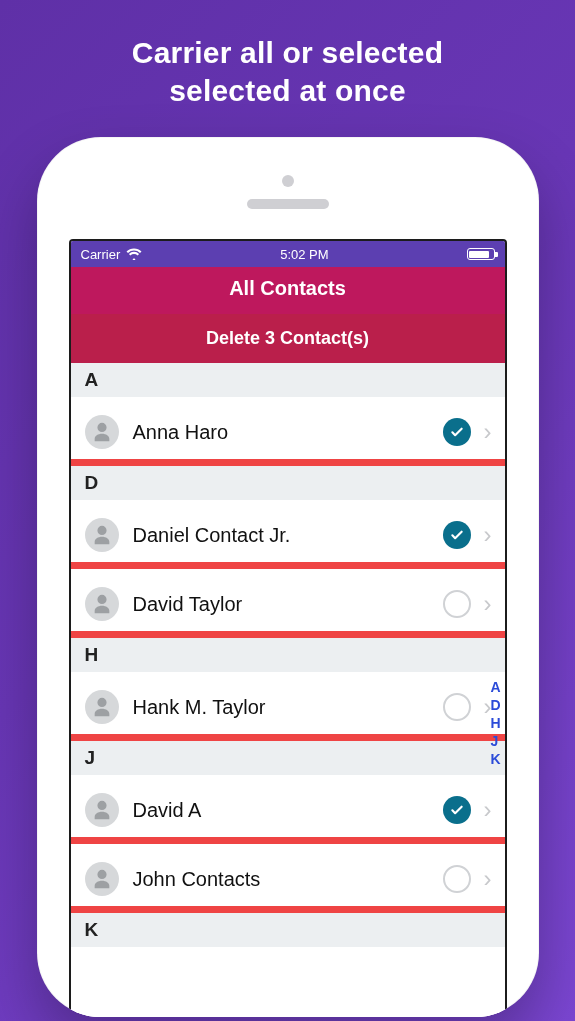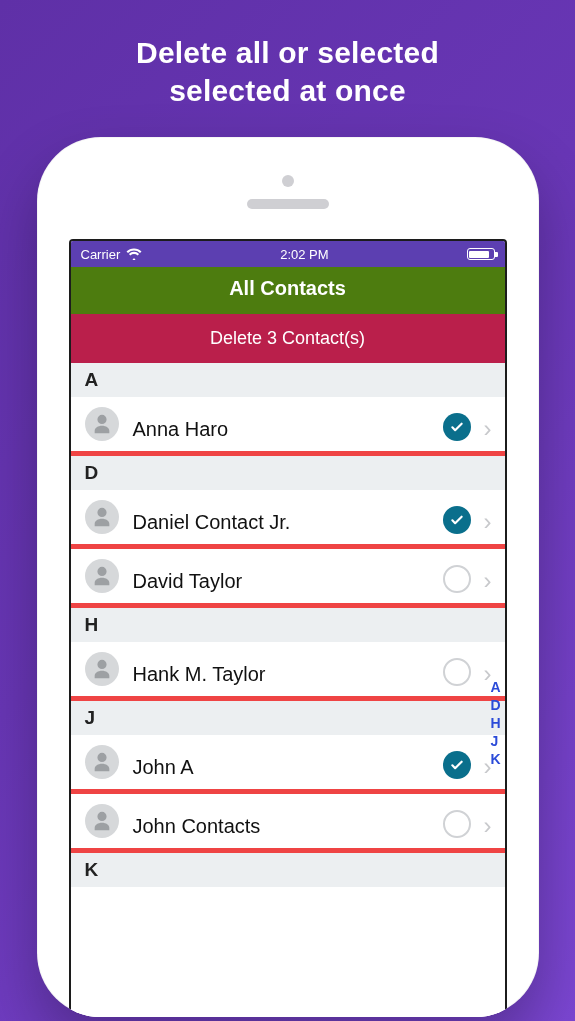--- a/index.html
+++ b/index.html
@@ -37,69 +37,69 @@
   
   .status-bar { height: 26px; background:#5c3fb1; color:#fff; display:flex; align-items:center; justify-content:space-between; padding:0 10px; font-size:13px; }
   .sb-left { display:flex; align-items:center; gap:6px; }
   .sb-right { display:flex; align-items:center; gap:5px; }
   .wifi svg { display:block; }
   .battery { width:28px; height:12px; border:1.5px solid #fff; border-radius:3px; position:relative; }
   .battery::after { content:""; position:absolute; right:-4px; top:3px; width:2.5px; height:5px; background:#fff; border-radius:0 1px 1px 0; }
   .battery .fill { position:absolute; left:1.5px; top:1.5px; bottom:1.5px; width:20px; background:#fff; border-radius:1px; }
 
   
-  .nav-bar { background:#4d7c0f; color:#fff; text-align:center; font-size:20px; font-weight:600; padding:10px 0 14px; }
+  .nav-bar { background:#be185d; color:#fff; text-align:center; font-size:20px; font-weight:600; padding:10px 0 14px; }
 
   
-  .delete-bar { background:#ba1f4b; color:#fff; text-align:center; font-size:18px; font-weight:400; padding:14px 0; cursor:pointer; }
+  .delete-bar { background:#ba1f4b; color:#fff; text-align:center; font-size:18px; font-weight:700; padding:14px 0; cursor:pointer; }
 
   
   .list { flex:1; overflow:hidden; position:relative; background:#fff; }
   .section-header { background:#eceff1; color:#222; font-weight:700; font-size:19px; padding:6px 14px; }
   .row {
-    display:flex; align-items:flex-end;
-    padding:10px 8px 10px 14px;
-    border-bottom:5px solid #ef4444;
+    display:flex; align-items:center;
+    padding:18px 8px 10px 14px;
+    border-bottom:7px solid #ef4444;
     position:relative;
   }
   .avatar { width:34px; height:34px; border-radius:50%; background:#d6d8da; display:flex; align-items:center; justify-content:center; flex-shrink:0; margin-right:14px; }
   .avatar svg { display:block; }
   .name { flex:1; font-size:20px; color:#111; }
   .indicator { width:28px; height:28px; border-radius:50%; display:flex; align-items:center; justify-content:center; margin-right:12px; }
   .indicator.checked { background:#0a6f8c; }
   .indicator.unchecked { border:2px solid #d0d2d5; }
   .chev { color:#c8c9cc; font-size:24px; line-height:1; width:14px; text-align:center; padding-right:4px; }
 
   
   .index-strip { position:absolute; right:4px; top:50%; transform:translateY(-12%); display:flex; flex-direction:column; gap:2px; color:#2b4bd8; font-size:14px; font-weight:600; }
 </style>
 </head>
 <body>
 
 <div class="promo-title">
-  <div>Delete all or selected</div>
+  <div>Carrier all or selected</div>
   <div>selected at once</div>
 </div>
 
 <div class="phone">
   <div class="earpiece-dot"></div>
   <div class="earpiece-bar"></div>
 
   <div class="screen">
 
     <div class="status-bar">
       <div class="sb-left">
         <span>Carrier</span>
         <span class="wifi">
           <svg width="16" height="12" viewBox="0 0 16 12">
               <path fill="#fff" d="M8 10.5a1.3 1.3 0 100 2.6 1.3 1.3 0 000-2.6zm-3.6-3.1a5.1 5.1 0 017.2 0l1.5-1.5a7.3 7.3 0 00-10.2 0l1.5 1.5zM.5 3.6a10.6 10.6 0 0115 0L14 5.1a8.5 8.5 0 00-12 0L.5 3.6z"></path>
             </svg>
         </span>
       </div>
-      <div>2:02 PM</div>
+      <div>5:02 PM</div>
       <div class="sb-right">
         <div class="battery">
             <div class="fill"></div>
           </div>
       </div>
     </div>
 
     <div class="nav-bar">All Contacts</div>
 
     <div class="delete-bar">Delete 3 Contact(s)</div>
@@ -156,21 +156,21 @@
           <div class="indicator unchecked"></div>
           <div class="chev">›</div>
         </div>
         <div class="section-header">J</div>
         <div class="row">
           <div class="avatar">
             <svg width="22" height="22" viewBox="0 0 24 24">
               <path fill="#9da0a3" d="M12 12a5 5 0 100-10 5 5 0 000 10zm0 2c-4.5 0-8 2.4-8 5.3V22h16v-2.7c0-2.9-3.5-5.3-8-5.3z"></path>
             </svg>
           </div>
-          <div class="name">John A</div>
+          <div class="name">David A</div>
           <div class="indicator checked">
             <svg width="16" height="16" viewBox="0 0 24 24">
               <path fill="none" stroke="#fff" stroke-width="3.2" stroke-linecap="round" stroke-linejoin="round" d="M5 12.5l4.2 4.2L19 7"></path>
             </svg>
           </div>
           <div class="chev">›</div>
         </div>
         <div class="row">
           <div class="avatar">
             <svg width="22" height="22" viewBox="0 0 24 24">

